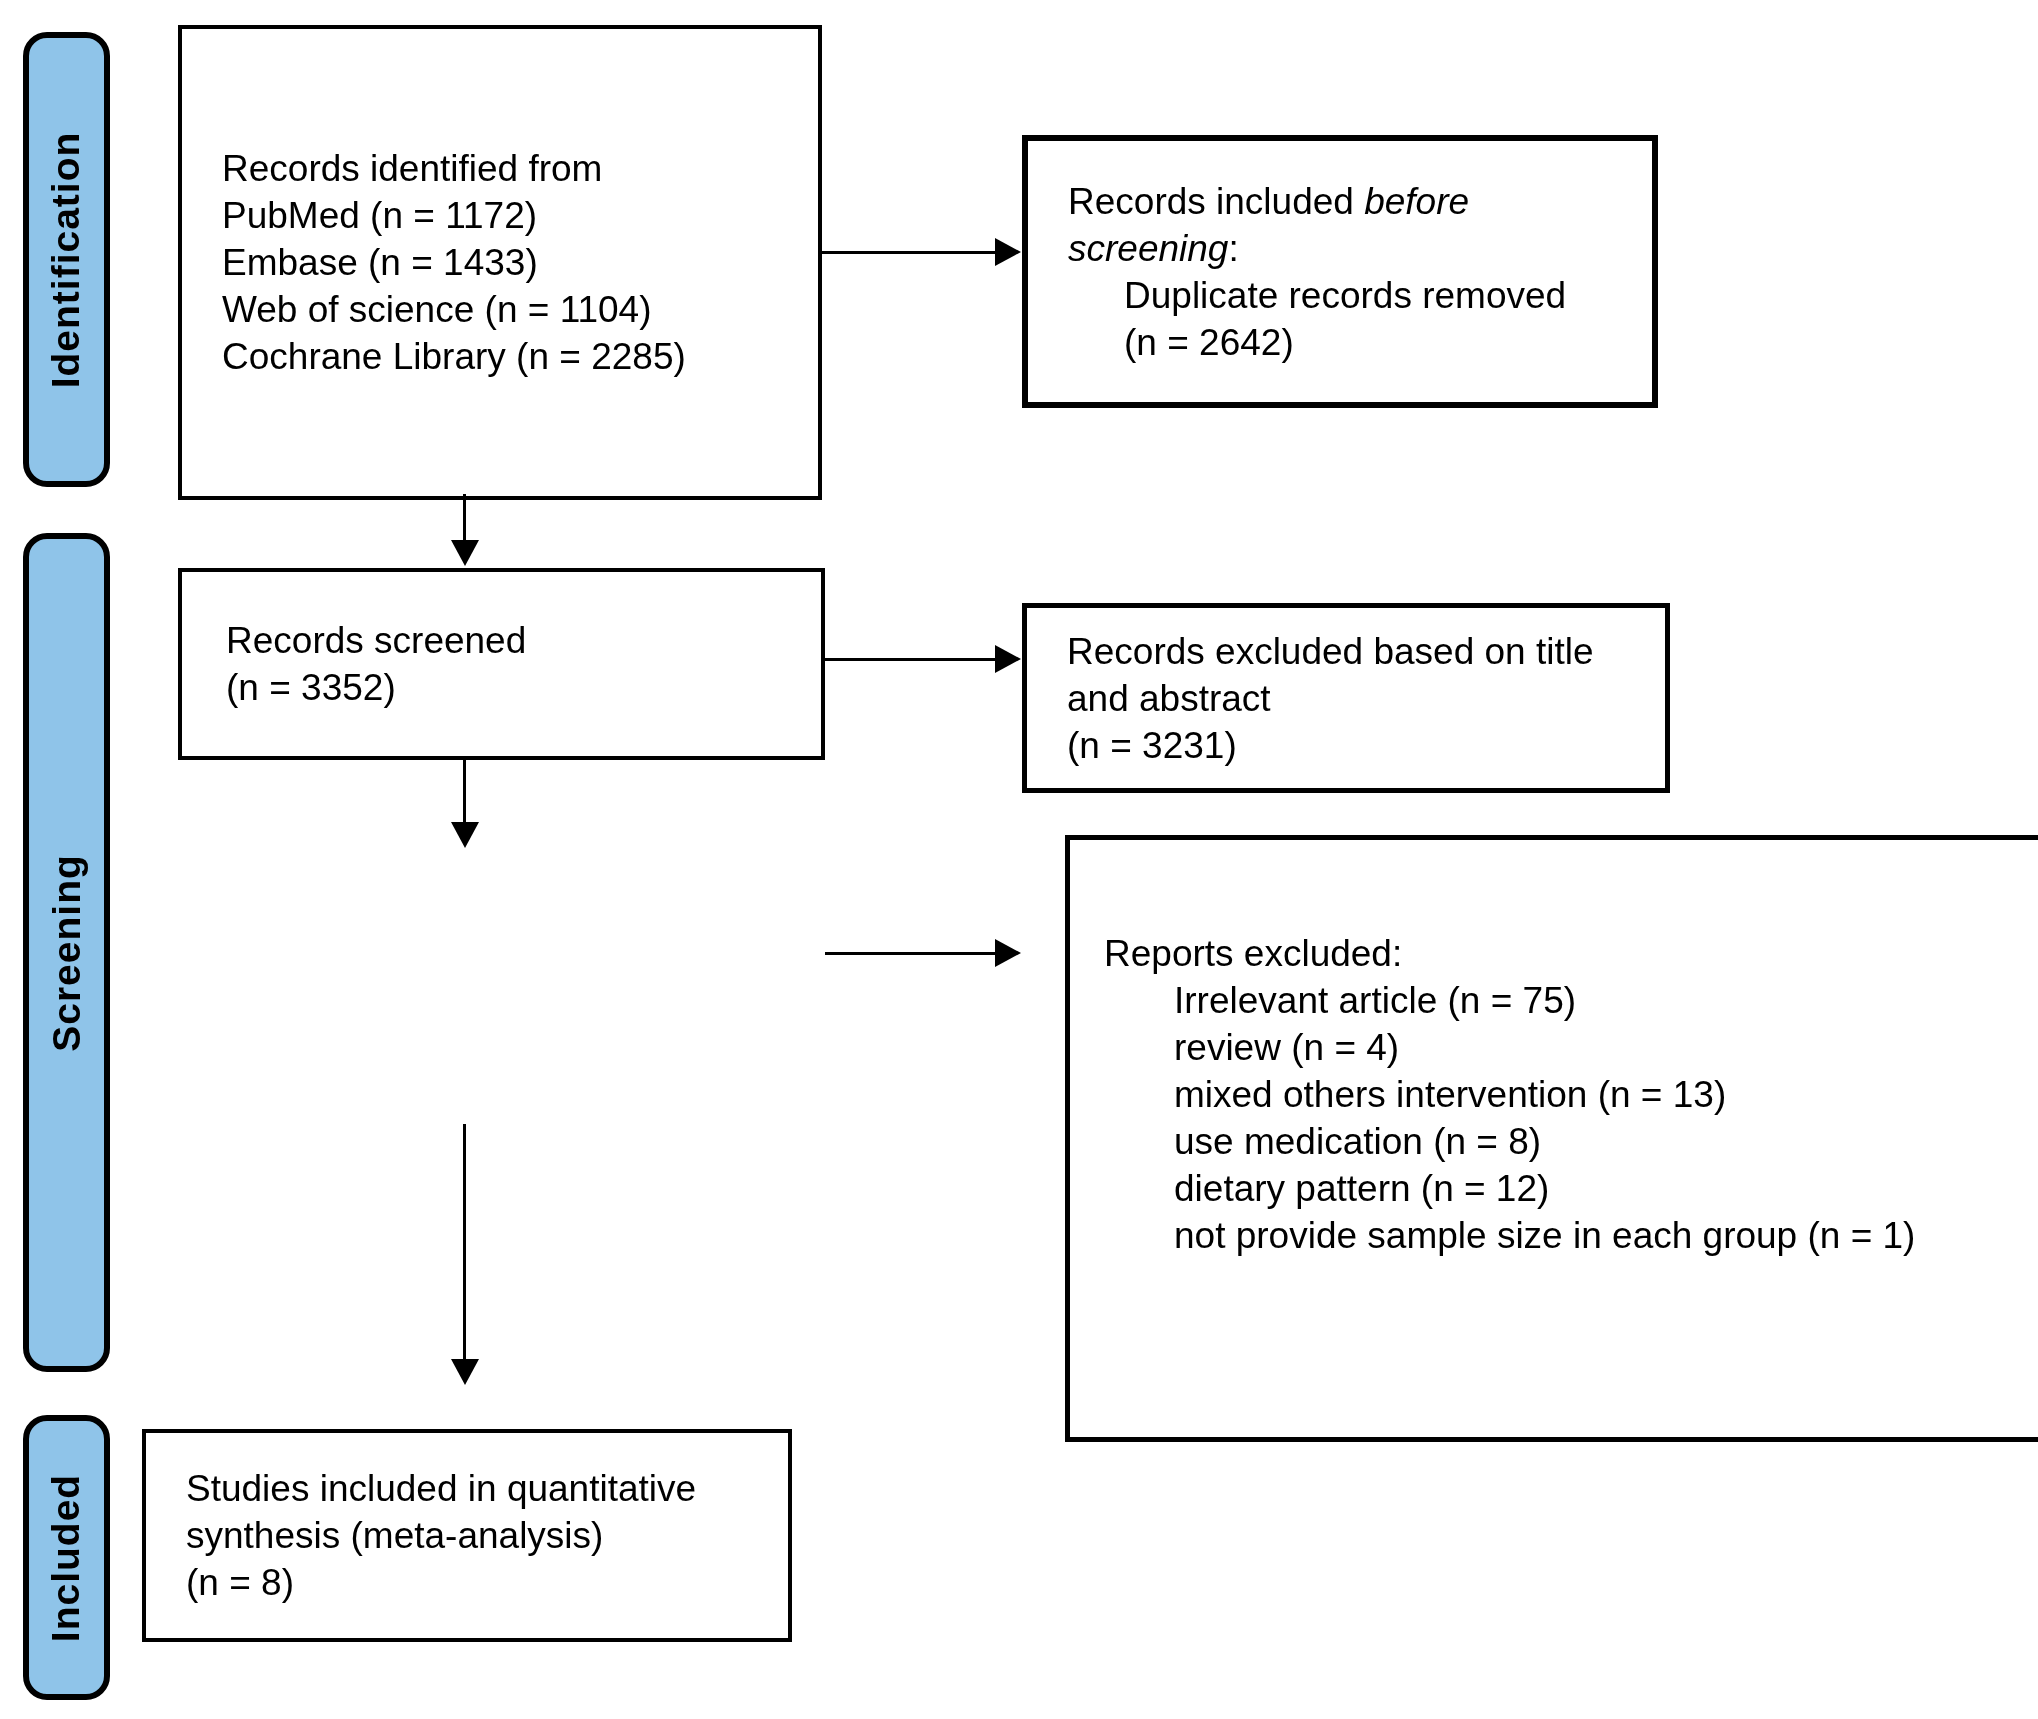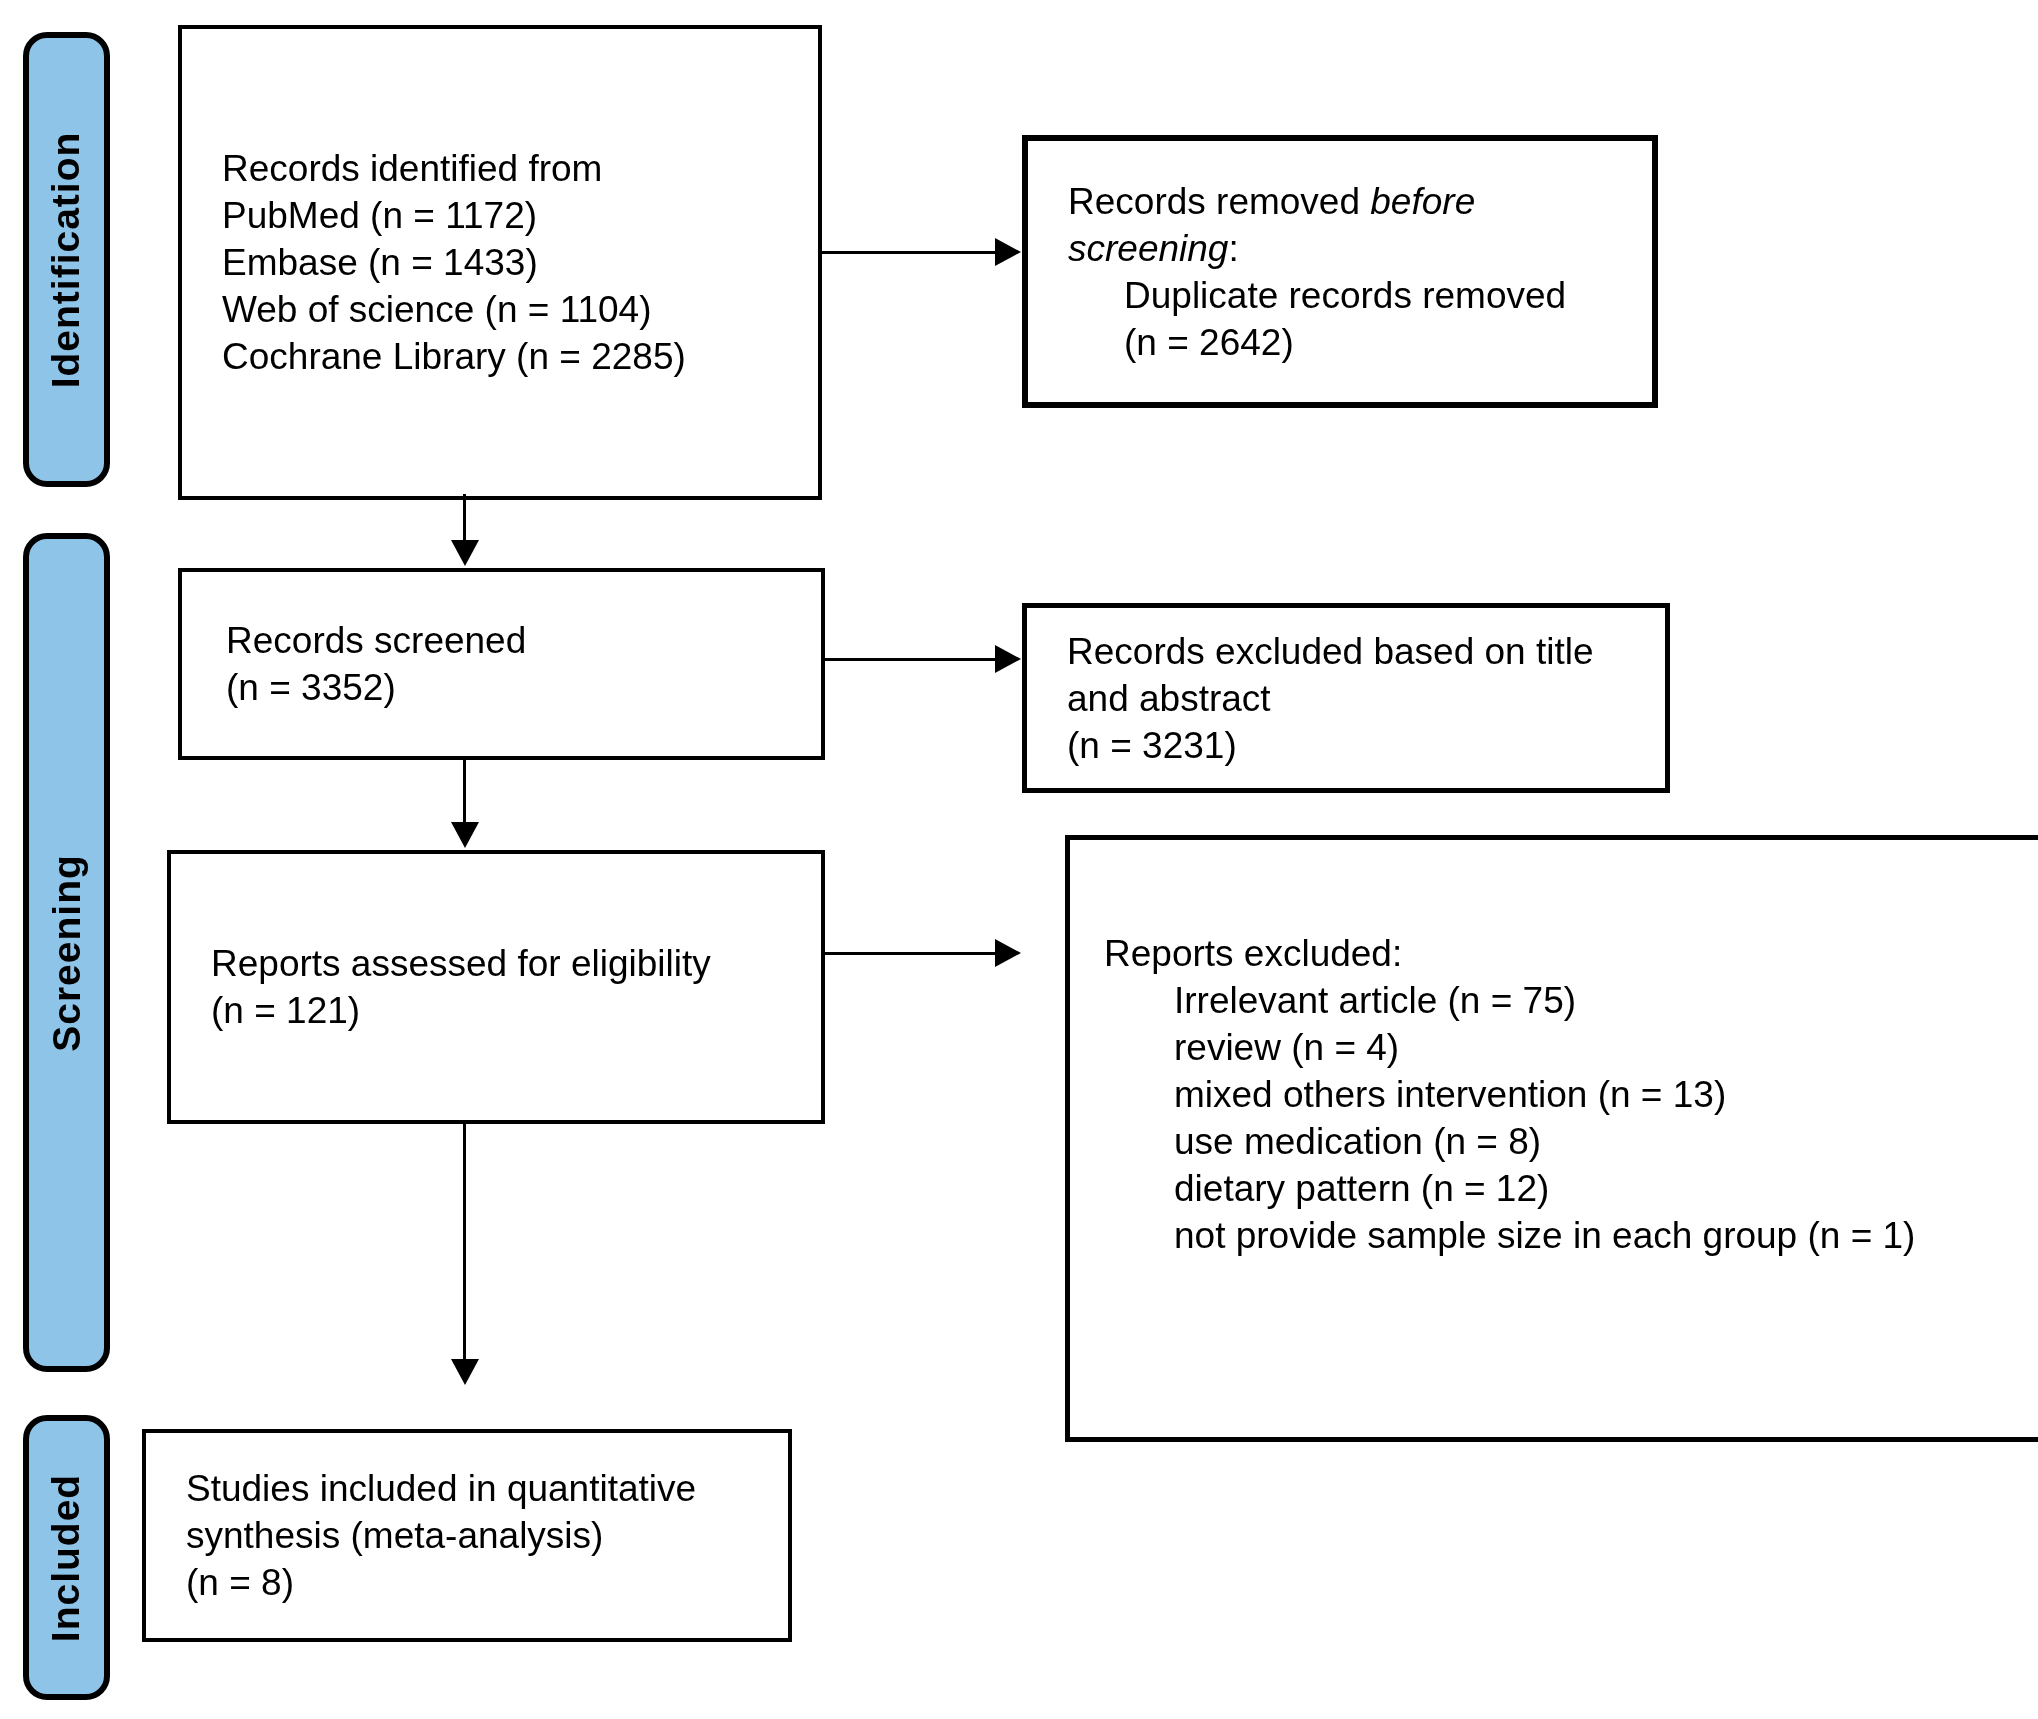--- a/index.html
+++ b/index.html
@@ -106,21 +106,21 @@
         <div class="line"><span>Records identified from</span></div>
         <div class="line"><span>PubMed (n = 1172)</span></div>
         <div class="line"><span>Embase (n = 1433)</span></div>
         <div class="line"><span>Web of science (n = 1104)</span></div>
         <div class="line"><span>Cochrane Library (n = 2285)</span></div>
       </div>
   </div>
 
   <div class="flow-box" id="box-removed">
     <div class="box-text">
-        <div class="line"><span>Records removed </span><i>before</i></div>
+        <div class="line"><span>Records included </span><i>before</i></div>
         <div class="line"><i>screening</i><span>:</span></div>
         <div class="line indent"><span>Duplicate records removed</span></div>
         <div class="line indent"><span>(n = 2642)</span></div>
       </div>
   </div>
 
   <div class="flow-box" id="box-screened">
     <div class="box-text">
         <div class="line"><span>Records screened</span></div>
         <div class="line"><span>(n = 3352)</span></div>
@@ -128,26 +128,20 @@
   </div>
 
   <div class="flow-box" id="box-excluded-title">
     <div class="box-text">
         <div class="line"><span>Records excluded based on title</span></div>
         <div class="line"><span>and abstract</span></div>
         <div class="line"><span>(n = 3231)</span></div>
       </div>
   </div>
 
-  <div class="flow-box" id="box-assessed">
-    <div class="box-text">
-        <div class="line"><span>Reports assessed for eligibility</span></div>
-        <div class="line"><span>(n = 121)</span></div>
-      </div>
-  </div>
 
   <div class="flow-box" id="box-reports-excluded">
     <div class="box-text">
         <div class="line"><span>Reports excluded:</span></div>
         <div class="line indent"><span>Irrelevant article (n = 75)</span></div>
         <div class="line indent"><span>review (n = 4)</span></div>
         <div class="line indent"><span>mixed others intervention (n = 13)</span></div>
         <div class="line indent"><span>use medication (n = 8)</span></div>
         <div class="line indent"><span>dietary pattern (n = 12)</span></div>
         <div class="line indent"><span>not provide sample size in each group (n = 1)</span></div>

